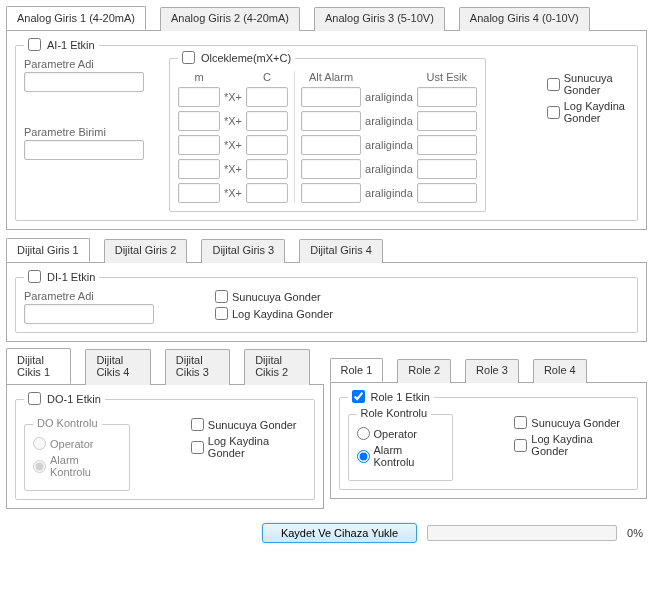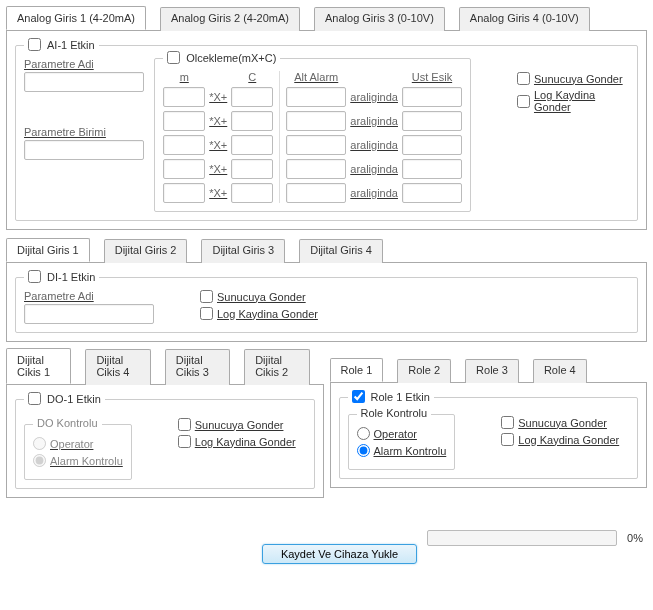--- a/index.html
+++ b/index.html
@@ -10,43 +10,43 @@
 .tab-content { border: 1px solid #aaa; border-top: none; padding: 8px; background: #fff; }
 .group-box { border: 1px solid #ccc; border-radius: 2px; padding: 12px 8px 8px 8px; position: relative; margin-top: 6px; }
 .group-box .legend { position: absolute; top: -8px; left: 8px; background: #fff; padding: 0 4px; display: flex; align-items: center; gap: 4px; }
 .group-box .legend input[type=checkbox] { margin-right: 2px; }
 .field-label { color: #666; margin-bottom: 2px; display: block; }
 .text-input { border: 1px solid #bbb; border-radius: 2px; height: 20px; padding: 2px 4px; background: #fff; box-shadow: inset 1px 1px 1px rgba(0,0,0,0.05); }
 .text-input.sm { width: 42px; }
 .text-input.md { width: 60px; }
 .checkbox-row { display: flex; align-items: center; gap: 4px; margin-bottom: 4px; padding-left: 36px; }
 .col { display: flex; flex-direction: column; }
-.section-row { display: flex; gap: 10px; text-decoration: underline; }
+.section-row { display: flex; gap: 25px; }
 .scale-grid { display: grid; grid-template-columns: auto auto auto auto auto auto auto; gap: 4px 4px; align-items: center; }
 .scale-header { color: #666; text-align: center; font-size: 11px; }
 .vline { border-left: 1px solid #ddd; height: auto; align-self: stretch; }
 .scale-op { color: #666; padding: 0 0px; white-space: nowrap; }
 .bottom-row { display: flex; gap: 6px; margin-top: 6px; align-items: center; }
 .half { flex: 1; }
 .footer { display: flex; align-items: center; justify-content: flex-end; gap: 10px; margin-top: 10px; padding: 4px; }
-.button { border: 1px solid #3aa0e0; background: linear-gradient(#eaf5fc,#cde9f8); padding: 3px 18px; border-radius: 3px; cursor: pointer; box-shadow: 0 0 2px rgba(58,160,224,0.5); margin-top: 32px; }
+.button { border: 1px solid #3aa0e0; background: linear-gradient(#eaf5fc,#cde9f8); padding: 3px 18px; border-radius: 3px; cursor: pointer; box-shadow: 0 0 2px rgba(58,160,224,0.5); }
 .progress { width: 190px; height: 16px; border: 1px solid #bbb; border-radius: 2px; background: #f5f5f5; }
 .radio-row { display: flex; align-items: center; gap: 4px; margin-bottom: 4px; }
 input[type=radio], input[type=checkbox] { cursor: pointer; }
 input[type=radio]:disabled, input[type=checkbox]:disabled { cursor: default; }
 .disabled-label { color: #888; }
 </style>
 </head>
 <body>
 
 <div class="tab-panel">
   <div class="tab-strip">
     <div class="tab active">Analog Giris 1 (4-20mA)</div>
     <div class="tab">Analog Giris 2 (4-20mA)</div>
-    <div class="tab">Analog Giris 3 (0-10V)</div>
+    <div class="tab">Analog Giris 3 (5-10V)</div>
     <div class="tab">Analog Giris 4 (0-10V)</div>
   </div>
   <div class="tab-content">
     <div class="group-box">
       <div class="legend">
         <input type="checkbox" style="">
         <span>AI-1 Etkin</span>
       </div>
       <div class="section-row">
 

